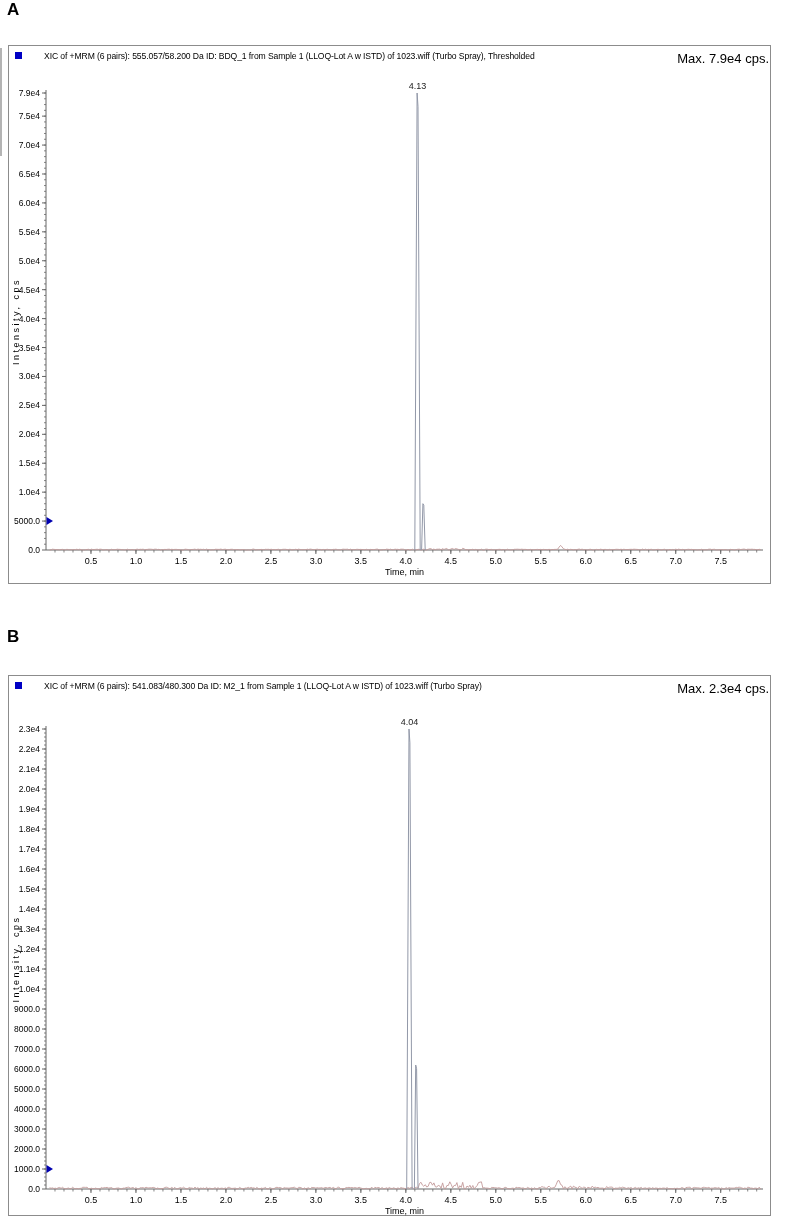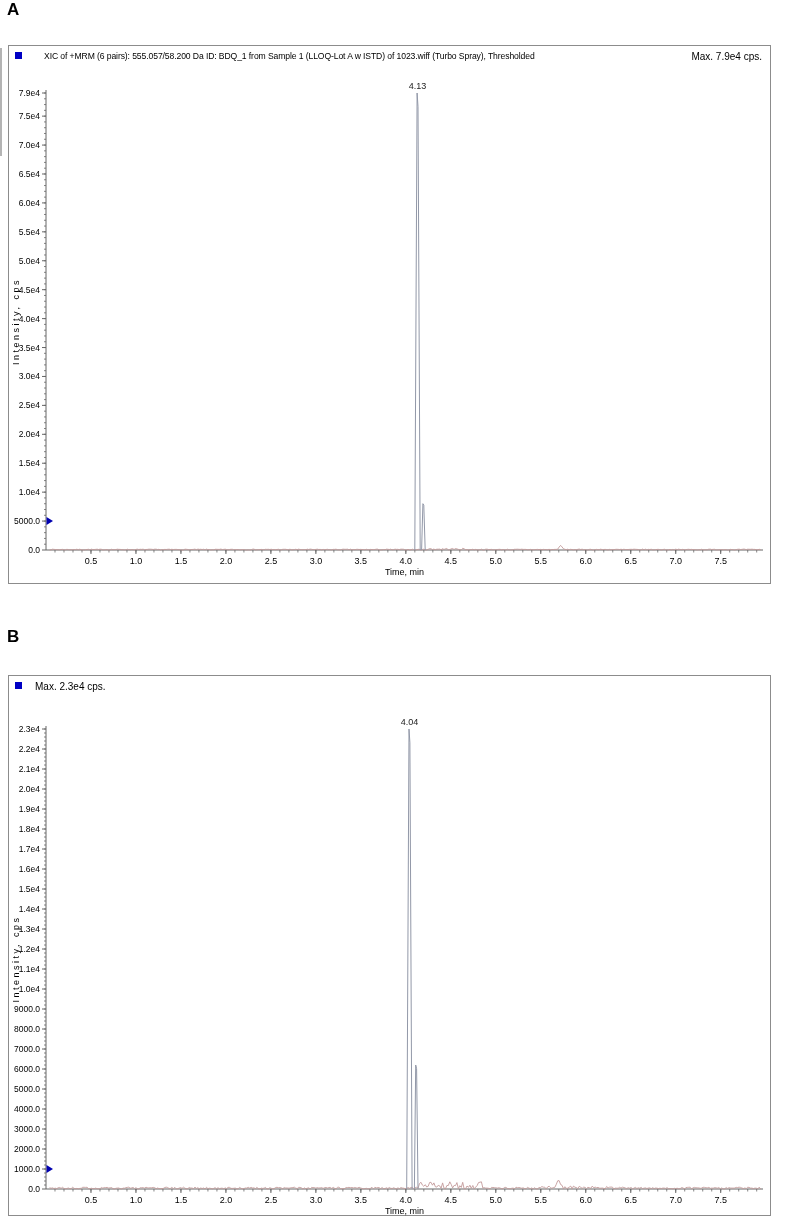--- a/index.html
+++ b/index.html
@@ -7,21 +7,21 @@
   .page{position:relative;width:787px;height:1231px;background:#fff;overflow:hidden;}
   .panel-label{position:absolute;left:7px;font-weight:bold;font-size:17px;color:#000;}
   #label-a{top:0px;}
   #label-b{top:627px;}
   .chrom-panel{position:absolute;left:8px;width:763px;border:1px solid #8c8c8c;background:#fff;box-sizing:border-box;}
   #panel-a{top:45px;height:539px;}
   #panel-b{top:675px;height:541px;}
   .hdr{position:absolute;top:0;left:0;right:0;height:18px;display:flex;align-items:flex-start;padding-top:5px;box-sizing:border-box;gap:13px;}
   .legend-swatch{width:7px;height:7px;margin-left:6px;margin-top:1px;flex:0 0 auto;}
   .hdr-title{font-size:8.6px;color:#000;margin-left:9px;white-space:nowrap;letter-spacing:-0.1px;flex:1 1 auto;overflow:hidden;}
-  .hdr-max{font-size:10px;color:#000;margin-right:8px;white-space:nowrap;flex:0 0 auto;}
+  .hdr-max{font-size:13px;color:#000;margin-right:1px;white-space:nowrap;flex:0 0 auto;}
   .chart{position:absolute;left:0;top:18px;overflow:visible;}
   .edge-artifact{position:absolute;left:0;top:48px;width:2px;height:108px;background:#b4b4b4;}
 </style>
 </head>
 <body>
 
 <div class="page">
 
   <div class="panel-label" id="label-a">A</div>
   <div class="edge-artifact"></div>
@@ -265,20 +265,21 @@
         <polyline points="412.6,486.0 413.9,439.7 414.8,441.1 416.2,486.0" fill="none" stroke="#9298a8" stroke-width="1"></polyline>
         <polygon points="37.5,453.0759493670886 44,457.0759493670886 37.5,461.0759493670886" fill="#0000b0"></polygon>
       </svg>
   </div>
 
   <div class="panel-label" id="label-b">B</div>
 
   <div class="chrom-panel" id="panel-b" style="border-color: rgb(140, 140, 140);">
     <div class="hdr">
       <span class="legend-swatch" style="background: rgb(0, 0, 196);"></span>
+      <span class="hdr-title">XIC of +MRM (6 pairs): 541.083/480.300 Da ID: M2_1 from Sample 1 (LLOQ-Lot A w ISTD) of 1023.wiff (Turbo Spray)</span>
       <span class="hdr-max">Max. 2.3e4 cps.</span>
     </div>
     <svg class="chart" width="761" height="523" viewBox="0 0 761 523">
         <line x1="37" y1="32" x2="37" y2="495" stroke="#666666" stroke-width="1"></line>
         <line x1="37" y1="495" x2="754" y2="495" stroke="#666666" stroke-width="1"></line>
         <line x1="35" y1="491" x2="37" y2="491" stroke="#666666" stroke-width="0.8"></line>
         <line x1="35" y1="487" x2="37" y2="487" stroke="#666666" stroke-width="0.8"></line>
         <line x1="35" y1="483" x2="37" y2="483" stroke="#666666" stroke-width="0.8"></line>
         <line x1="35" y1="479" x2="37" y2="479" stroke="#666666" stroke-width="0.8"></line>
         <line x1="35" y1="475" x2="37" y2="475" stroke="#666666" stroke-width="0.8"></line>

